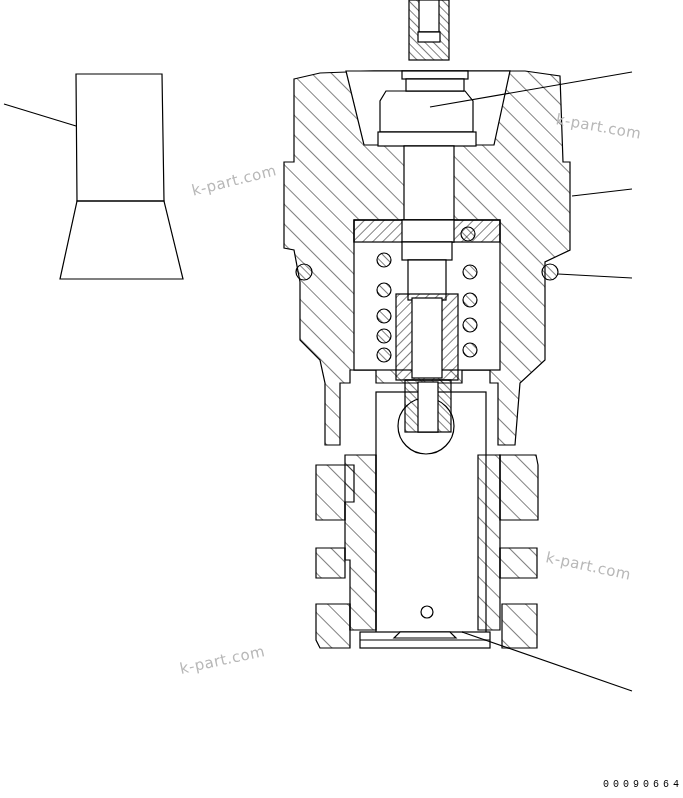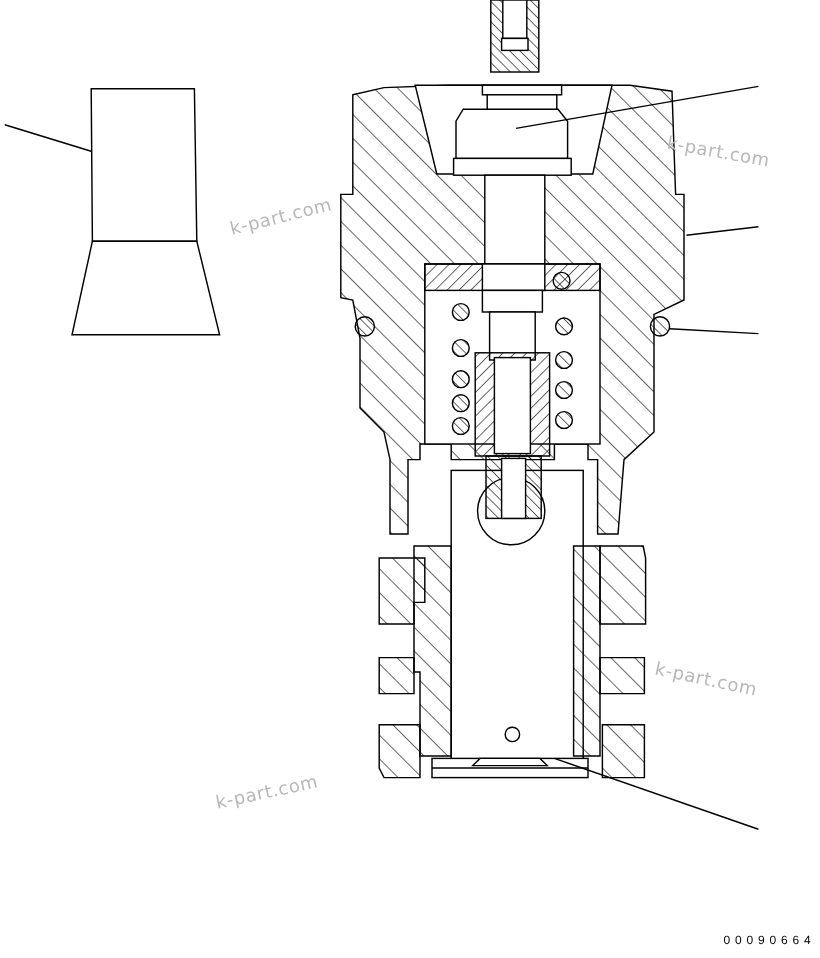--- a/index.html
+++ b/index.html
@@ -1,19 +1,19 @@
 <!DOCTYPE html>
 <html><head>
 <meta charset="utf-8">
 <style>
   html, body { margin:0; padding:0; background:#ffffff; }
   body { width:683px; height:798px; position:relative; overflow:hidden; font-family:"DejaVu Sans", sans-serif; }
   svg.drawing { position:absolute; left:0; top:0; }
   .wm { position:absolute; font-family:"DejaVu Sans", sans-serif; font-size:15px; color:#b8b8b8; letter-spacing:0.5px; white-space:nowrap; transform-origin:left center; }
-  .partno { position:absolute; left:603px; top:779px; font-family:Liberation Sans, sans-serif; font-size:10px; letter-spacing:4px; color:#000; }
+  .partno { position:absolute; left:603px; top:779px; font-family:Liberation Mono, monospace; font-size:10px; letter-spacing:4px; color:#000; }
 </style>
 </head>
 <body>
 
 <svg class="drawing" width="683" height="798" viewBox="0 0 683 798" xmlns="http://www.w3.org/2000/svg">
   <defs>
     <pattern id="hatch" patternUnits="userSpaceOnUse" width="14" height="14" patternTransform="rotate(-45)">
       <line x1="0" y1="0" x2="0" y2="14" stroke="#000" stroke-width="1"></line>
     </pattern>
     <pattern id="hatch2" patternUnits="userSpaceOnUse" width="7" height="7" patternTransform="rotate(45)">

